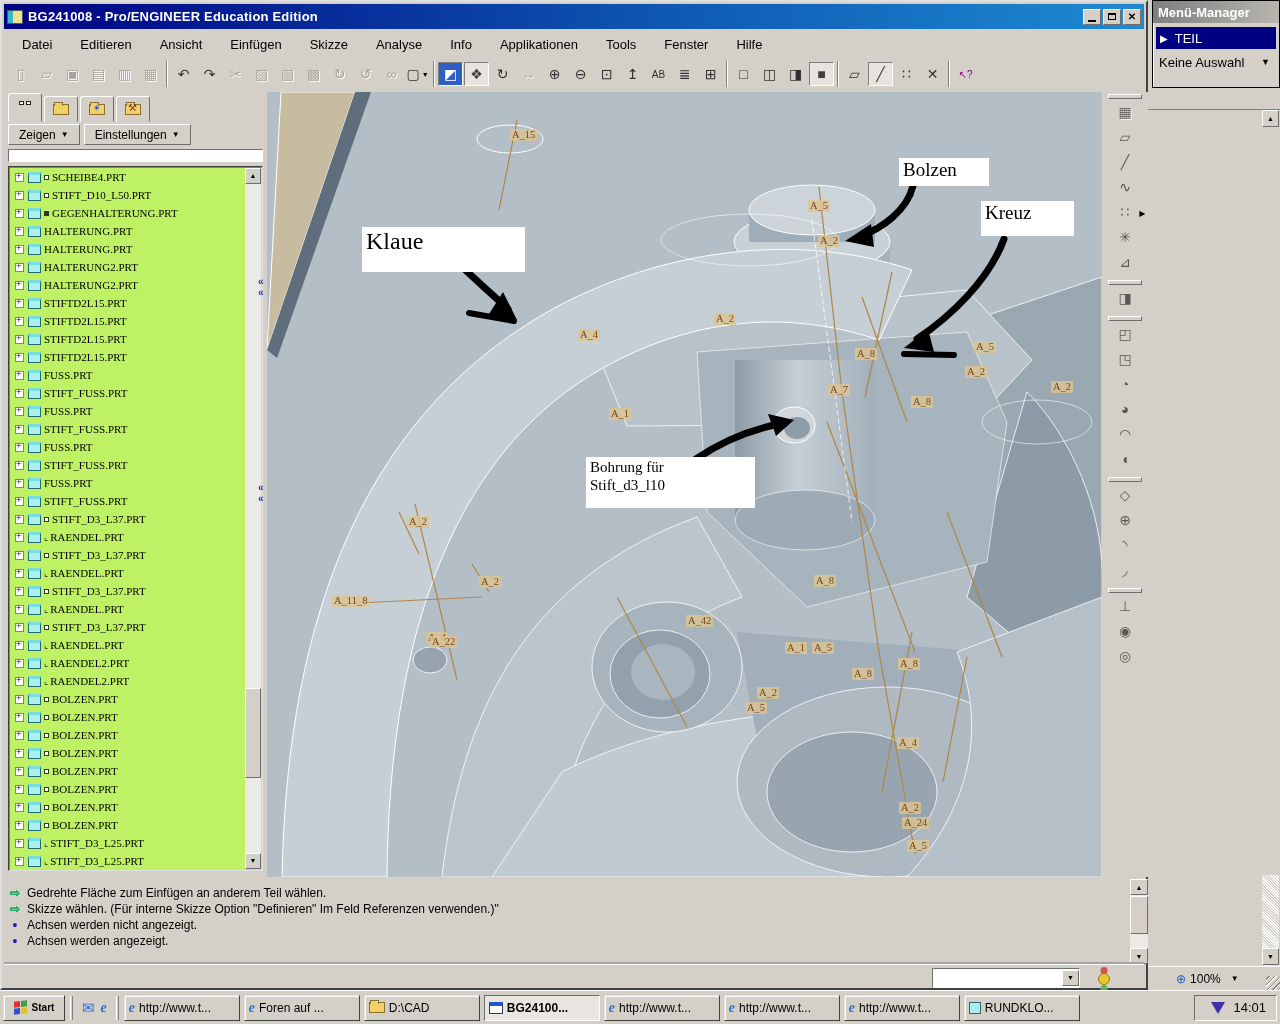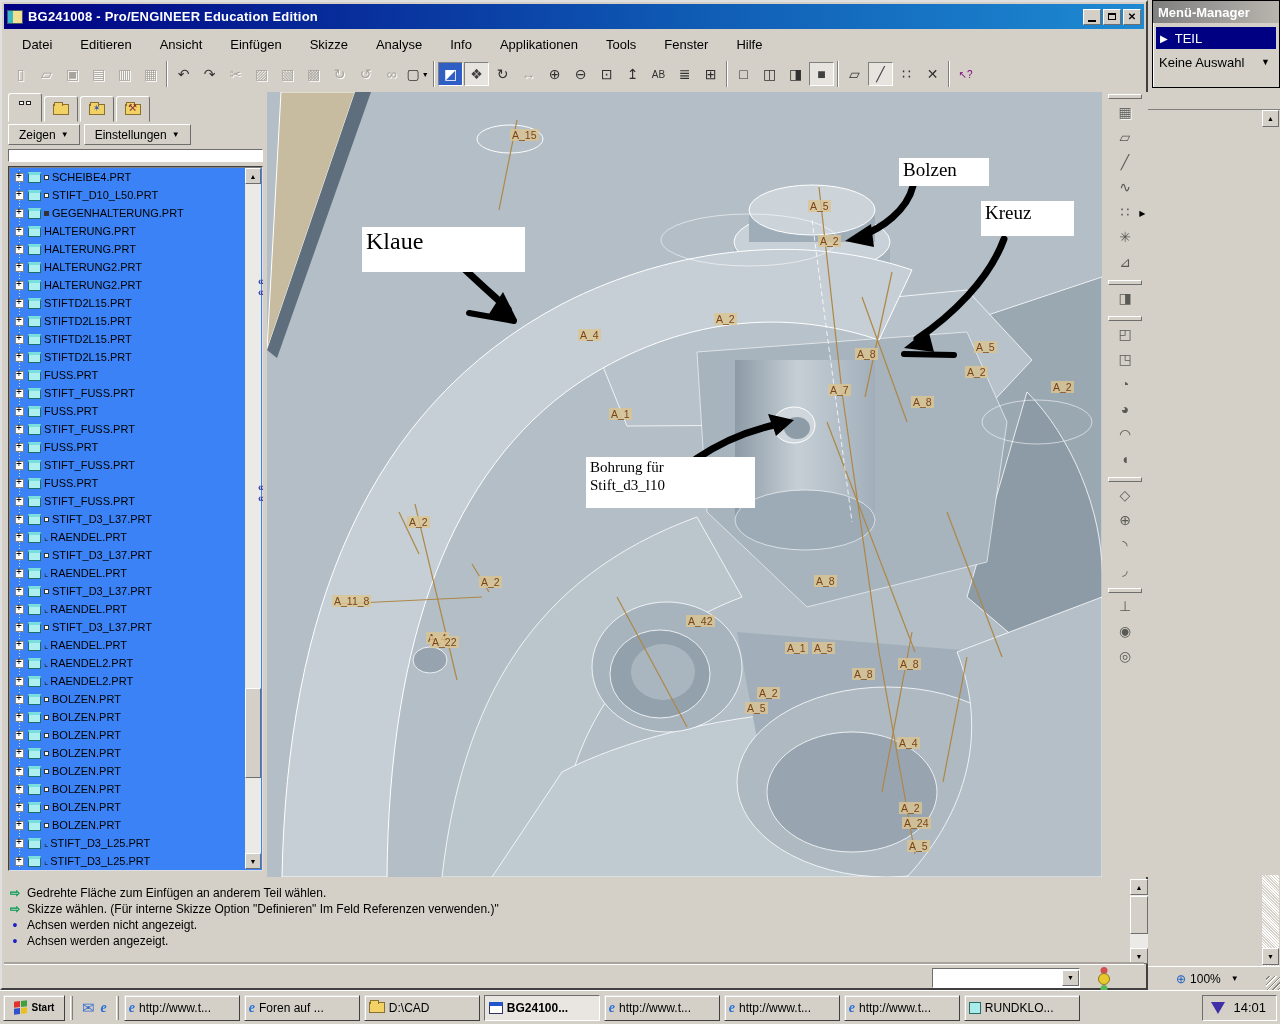--- a/index.html
+++ b/index.html
@@ -49,42 +49,42 @@
   .orgchart i:nth-child(1){left:0;top:0} .orgchart i:nth-child(2){left:0;top:8} .orgchart i:nth-child(3){left:7px;top:4}
   .mini-folder { width:16px; height:11px; background:#f2d264; border:1px solid #8a7030; position:relative; }
   .mini-folder::before { content:""; position:absolute; left:0; top:-3px; width:7px; height:3px; background:#f2d264; border:1px solid #8a7030; border-bottom:none; }
   .mini-folder.star::after { content:"✶"; position:absolute; left:3px; top:-2px; font-size:9px; color:#2a4ac0; }
   .mini-folder.tools::after { content:"⚒"; position:absolute; left:2px; top:-3px; font-size:10px; color:#833; }
   #nav-btns { display:flex; gap:4px; padding:2px 4px; height:26px; }
   .nav-btn { flex:0 0 auto; height:21px; background:#d4d0c8; display:flex; align-items:center; gap:5px;
              font-size:12px; padding:0 10px; }
   .nav-btn .dd { font-size:8px; }
   #nav-filter { margin:1px 4px 0 4px; height:13px; background:#fff; }
-  #tree-wrap { position:absolute; left:4px; top:74px; right:4px; bottom:2px; background:#3b82f6; }
+  #tree-wrap { position:absolute; left:4px; top:74px; right:4px; bottom:2px; background:#bef264;font-family:Liberation Serif, serif; }
   #tree-rows { position:absolute; left:1px; top:1px; right:17px; bottom:1px; overflow:hidden;
                background-image:repeating-linear-gradient(to bottom,transparent 0 2px,#dcd8d0 2px 3px);
                background-size:1px 100%; background-position:9px 0; background-repeat:no-repeat; }
   .tree-row { height:18px; display:flex; align-items:center; font-size:11px; color:#000; white-space:nowrap; }
   .expander { width:9px; height:9px; border:1px solid #848484; background:#fff; margin-left:5px; margin-right:4px;
               position:relative; flex:0 0 auto; }
   .expander::before { content:"+"; position:absolute; left:0px; top:-3px; font-size:10px; line-height:1; color:#000; }
   .cube-ico { width:13px; height:11px; background:#aef0f0; border:1px solid #1d6b6b; border-top:3px solid #7adede; margin-right:3px; flex:0 0 auto; }
   .pfx-sq  { width:5px; height:5px; border:1px solid #333; background:#fff; margin-right:3px; }
   .pfx-sqf { width:5px; height:5px; background:#333; margin-right:3px; }
   .pfx-grp { font-size:9px; margin-right:2px; color:#222; }
   #tree-scroll { position:absolute; right:1px; top:1px; width:16px; bottom:1px; background:#eceae6; }
   .sb-btn { position:absolute; left:0; width:16px; height:16px; background:#d4d0c8; display:flex; align-items:center; justify-content:center; font-size:7px; color:#000; }
   #tree-thumb { position:absolute; left:0; width:16px; background:#d4d0c8; }
   .collapse-chevrons { position:absolute; left:256px; width:10px; color:#2233aa; font-size:10px; line-height:11px; font-weight:bold; z-index:5; }
 
   
   #viewport { position:absolute; left:265px; top:90px; width:835px; height:785px; background:#b3bec6; overflow:hidden; }
   #viewport svg { position:absolute; left:0; top:0; }
   .axis-tag { position:absolute; background:rgba(219,196,146,.82); color:#7a4418; font-size:10.5px;
-              line-height:12px; padding:0 2px; white-space:nowrap; font-family:Liberation Sans, sans-serif; }
+              line-height:12px; padding:0 2px; white-space:nowrap; font-family:Liberation Serif, serif; }
   .anno { position:absolute; background:#fff; color:#000; font-family:"Liberation Serif",serif; padding:1px 6px 14px 4px; }
   .anno.small { padding:1px 6px 2px 4px; }
 
   
   #side-tb { position:absolute; left:1100px; top:90px; width:46px; height:785px; background:#d4d0c8; padding-top:2px; }
   .side-group { margin:0 2px 6px 2px; padding-top:5px; position:relative; }
   .side-group::before { content:""; position:absolute; left:4px; right:4px; top:0; height:3px;
                         border:1px solid; border-color:#fff #6e6e6e #6e6e6e #fff; }
   .side-group .ico { margin:1px auto; }
   .flyout { position:absolute; right:-9px; top:8px; font-size:8px; color:#000; }
@@ -151,21 +151,21 @@
   .ql-ico { font-size:15px; }
   .task-btn { width:116px; height:26px; background:#d4d0c8; display:flex; align-items:center; gap:4px; padding:0 4px;
               font-size:12px; white-space:nowrap; overflow:hidden; }
   .task-btn.active { border-color:#6e6e6e #fff #fff #6e6e6e; background:#e9e6e1; font-weight:bold; }
   .t-ico { flex:0 0 auto; display:inline-flex; }
   .t-ie { color:#2a6fd4; font-weight:bold; font-style:italic; font-size:14px; font-family:"Liberation Serif",serif; }
   .t-folder { width:16px; height:11px; background:#f2d264; border:1px solid #8a7030; position:relative; }
   .t-folder::before { content:""; position:absolute; left:0; top:-3px; width:7px; height:3px; background:#f2d264; border:1px solid #8a7030; border-bottom:none; }
   .t-proe { width:14px; height:12px; background:#fff; border:1px solid #336; border-top:4px solid #2255cc; }
   .t-cube { width:12px; height:12px; background:#a8ecec; border:1px solid #2a6a6a; }
-  #tray { margin-left:auto; height:26px; display:flex; align-items:center; gap:8px; padding:0 10px 0 8px; }
+  #tray { margin-left:auto; height:26px; display:flex; align-items:center; gap:8px; padding:0 10px 0 16px; }
   .tray-tri { width:0; height:0; border-left:7px solid transparent; border-right:7px solid transparent; border-top:12px solid #4030a8; }
   #clock { font-size:13px; color:#000; }
 </style>
 </head>
 <body>
 
 <div id="stage">
 
   <div id="proe">
 

